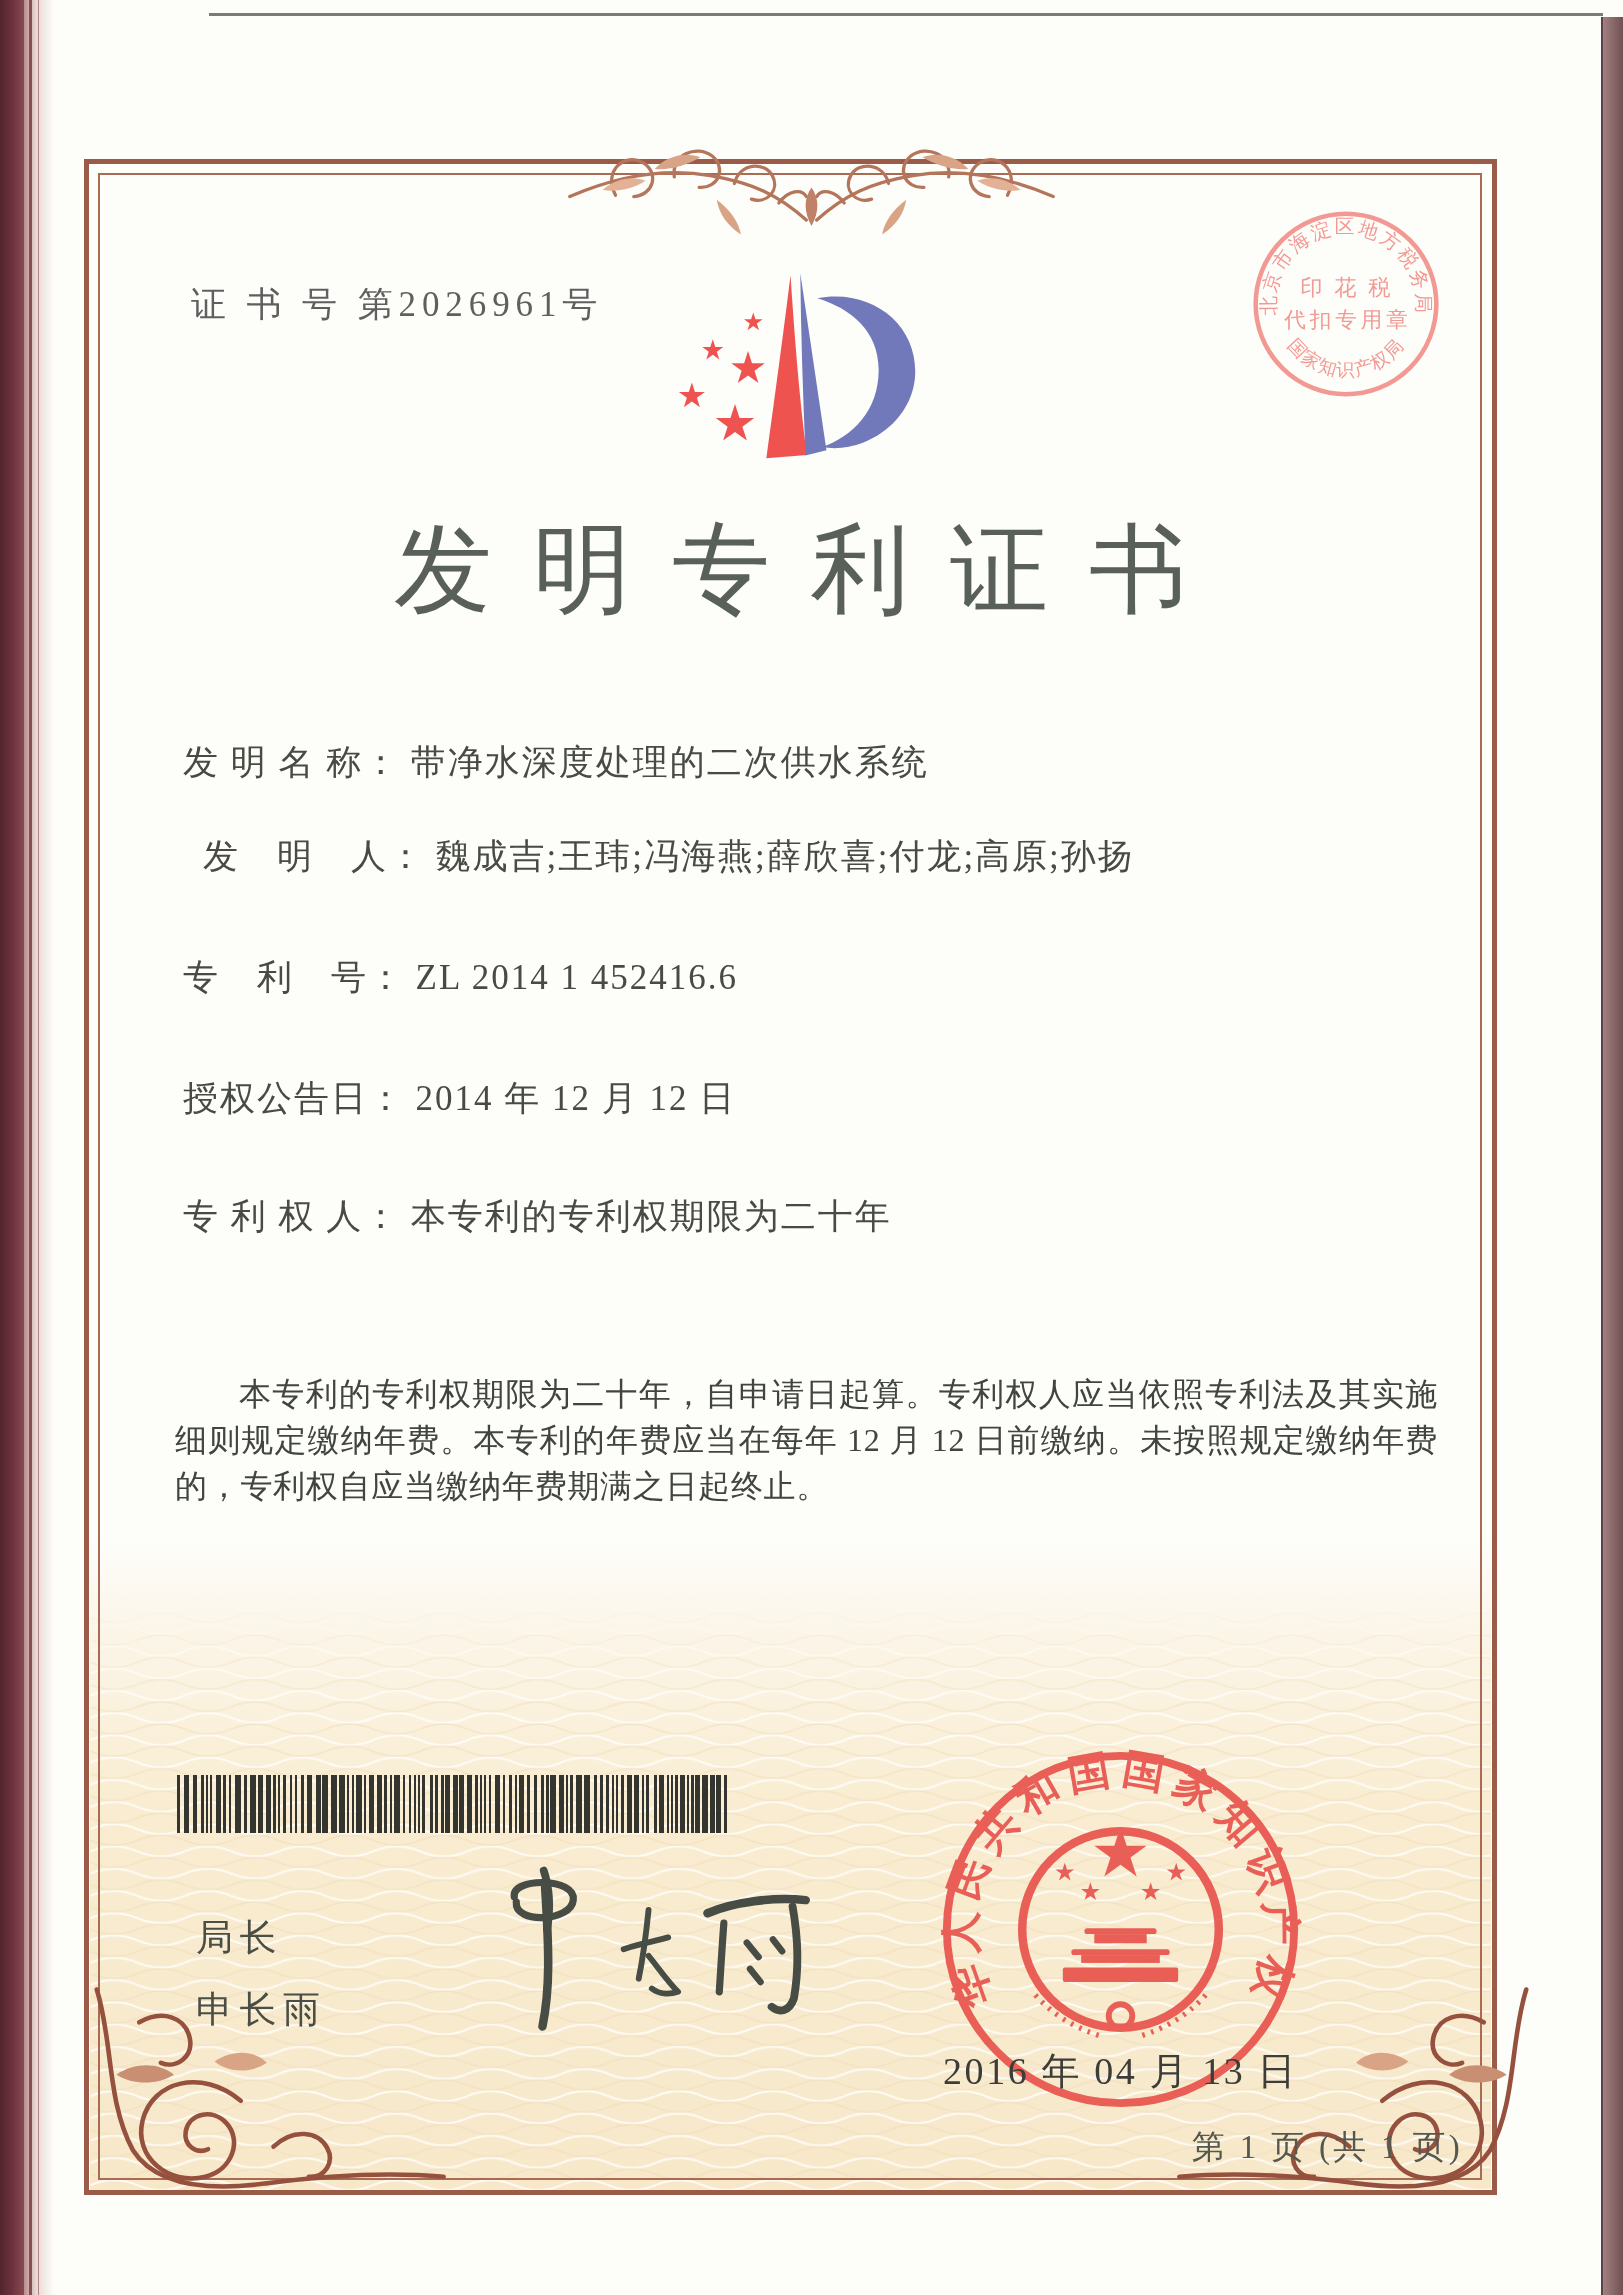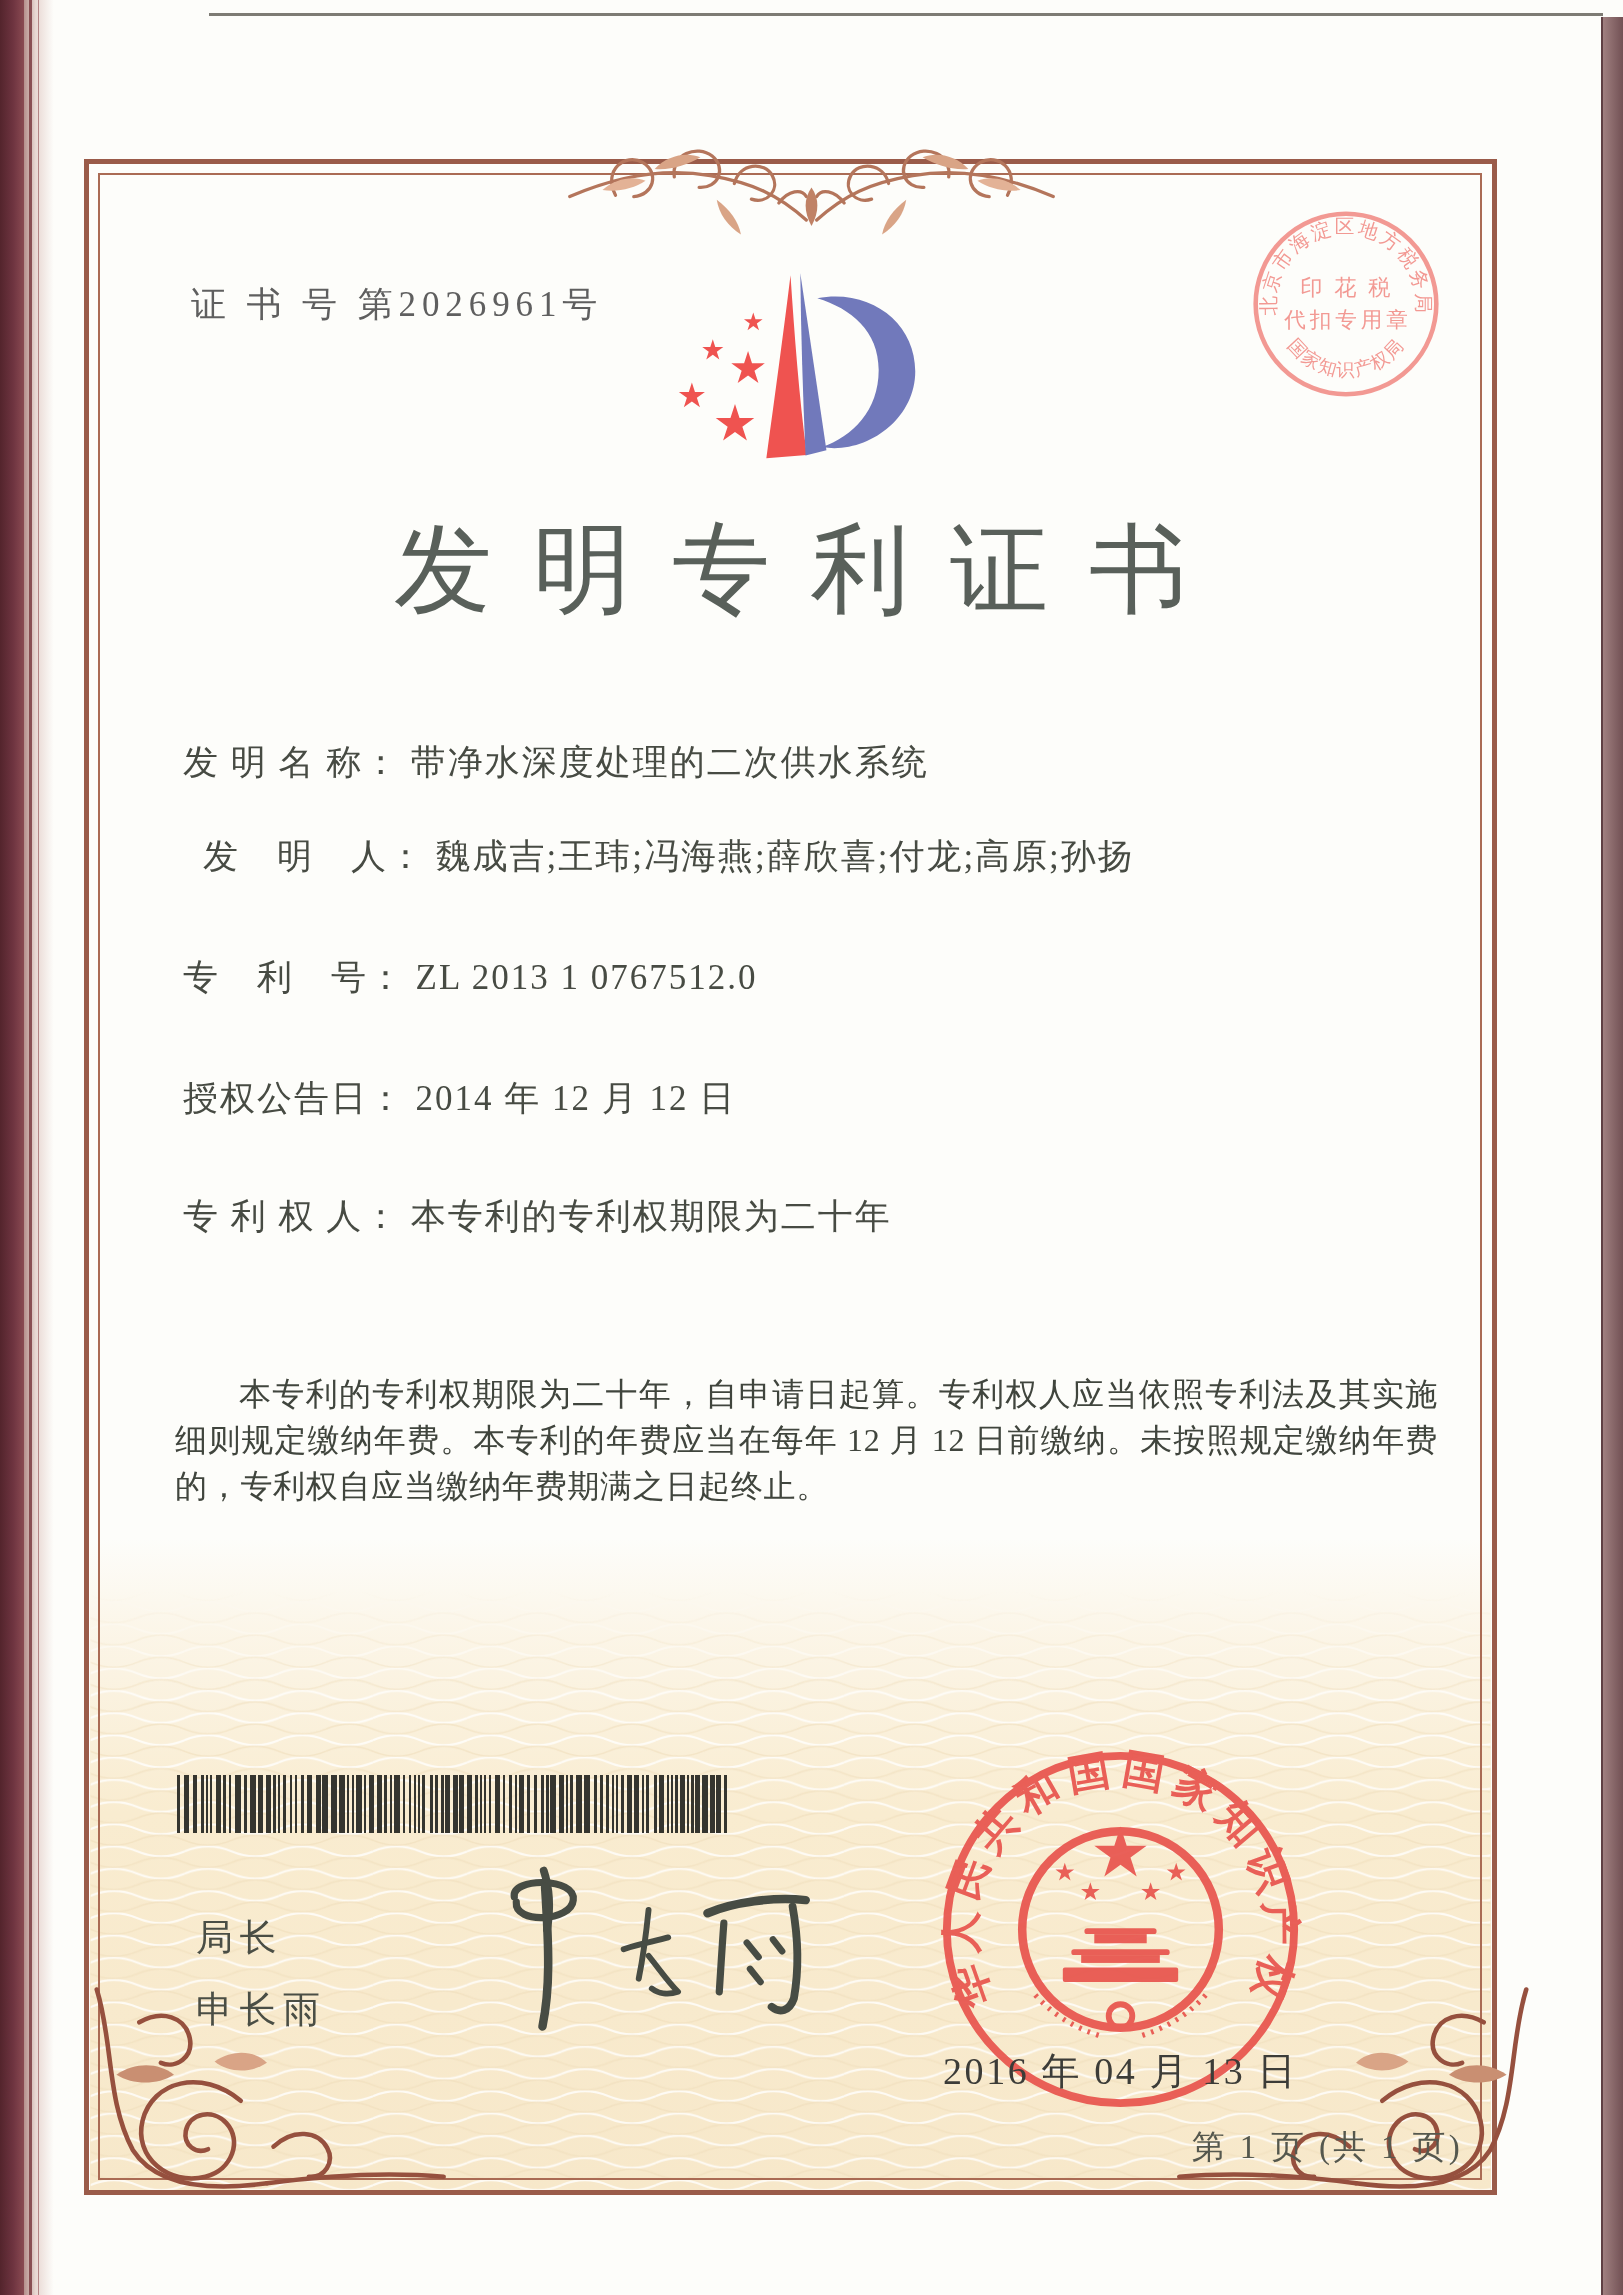--- a/index.html
+++ b/index.html
@@ -157,21 +157,21 @@
 
   <div class="title">发明专利证书</div>
 
   <div class="field-row" style="top:719px;margin-top:20px;">
     <span class="field-label">发 明 名 称：</span><span class="field-value">带净水深度处理的二次供水系统</span>
   </div>
   <div class="field-row" style="top:833px;margin-left:20px;">
     <span class="field-label">发　明　人：</span><span class="field-value">魏成吉;王玮;冯海燕;薛欣喜;付龙;高原;孙扬</span>
   </div>
   <div class="field-row" style="top:954px;">
-    <span class="field-label">专　利　号：</span><span class="field-value">ZL 2013 1 0767512.0</span>
+    <span class="field-label">专　利　号：</span><span class="field-value">ZL 2014 1 452416.6</span>
   </div>
   <div class="field-row" style="top:1075px;">
     <span class="field-label">授权公告日：</span><span class="field-value">2014 年 12 月 12 日</span>
   </div>
   <div class="field-row" style="top:1193px;">
     <span class="field-label">专 利 权 人：</span><span class="field-value">本专利的专利权期限为二十年</span>
   </div>
 
   <div class="body-text">
     <p>本专利的专利权期限为二十年，自申请日起算。专利权人应当依照专利法及其实施细则规定缴纳年费。本专利的年费应当在每年 12 月 12 日前缴纳。未按照规定缴纳年费的，专利权自应当缴纳年费期满之日起终止。</p>

